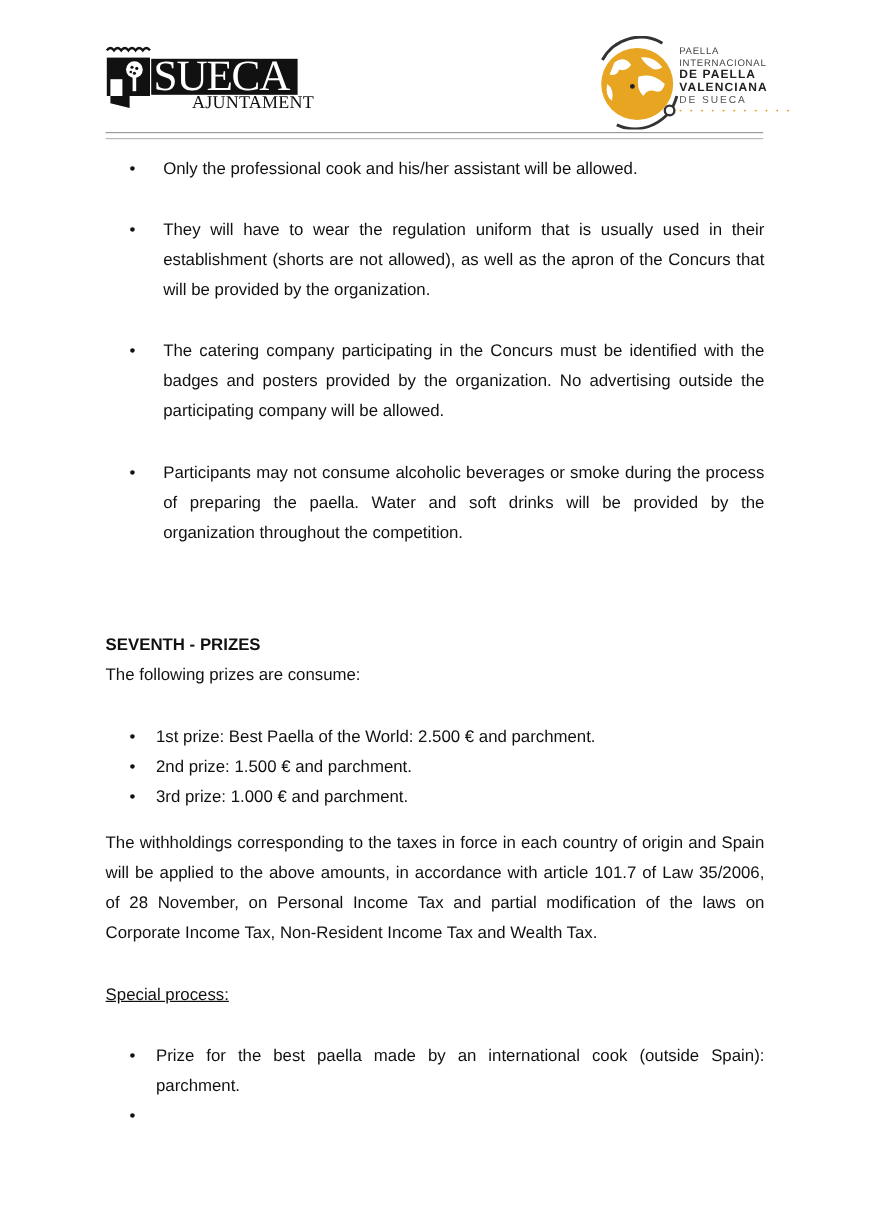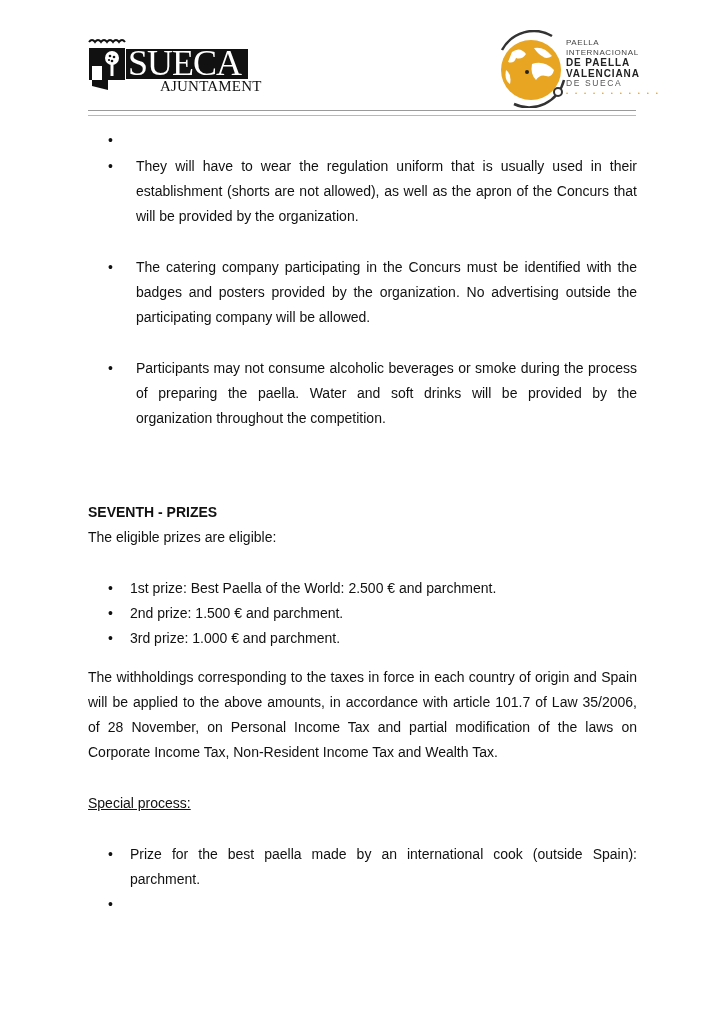--- a/index.html
+++ b/index.html
@@ -78,40 +78,41 @@
       <div class="dots">• • • • • • • • • • •</div>
     </div>
   </div>
 
   <div class="rule"></div>
 </div>
 
 <div class="content">
   <div class="bullet">
     <span class="dot">•</span>
+    <span>Only the professional cook and his/her assistant will be allowed.</span>
   </div>
   <div class="gap"></div>
   <div class="bullet">
     <span class="dot">•</span>
     <span>They will have to wear the regulation uniform that is usually used in their establishment (shorts are not allowed), as well as the apron of the Concurs that will be provided by the organization.</span>
   </div>
   <div class="gap"></div>
   <div class="bullet">
     <span class="dot">•</span>
     <span>The catering company participating in the Concurs must be identified with the badges and posters provided by the organization. No advertising outside the participating company will be allowed.</span>
   </div>
   <div class="gap"></div>
   <div class="bullet">
     <span class="dot">•</span>
     <span>Participants may not consume alcoholic beverages or smoke during the process of preparing the paella. Water and soft drinks will be provided by the organization throughout the competition.</span>
   </div>
   <div class="gap"></div>
 
   <div class="h">SEVENTH - PRIZES</div>
-  <div>The eligible prizes are eligible:</div>
+  <div>The following prizes are consume:</div>
   <div class="gap"></div>
 
   <div class="bullet-sm">
     <span class="dot">•</span>
     <span>1st prize: Best Paella of the World: 2.500 € and parchment.</span>
   </div>
   <div class="bullet-sm">
     <span class="dot">•</span>
     <span>2nd prize: 1.500 € and parchment.</span>
   </div>

